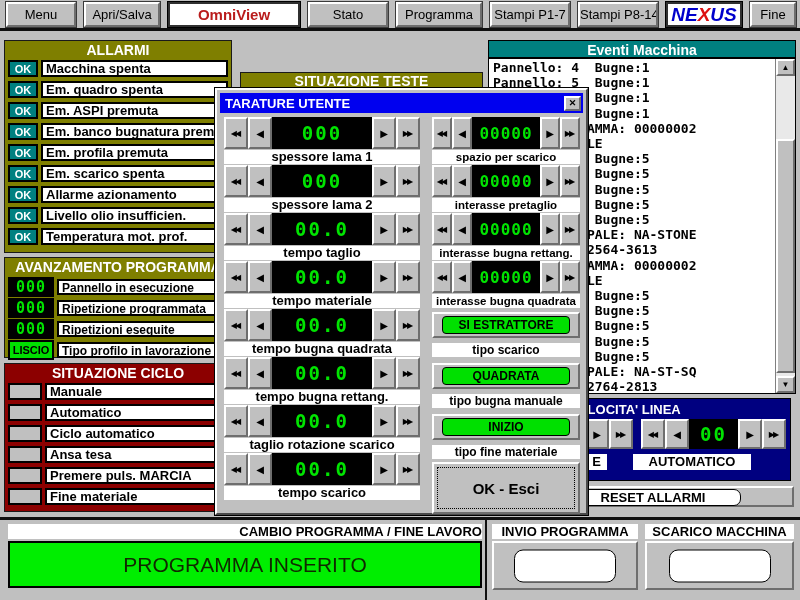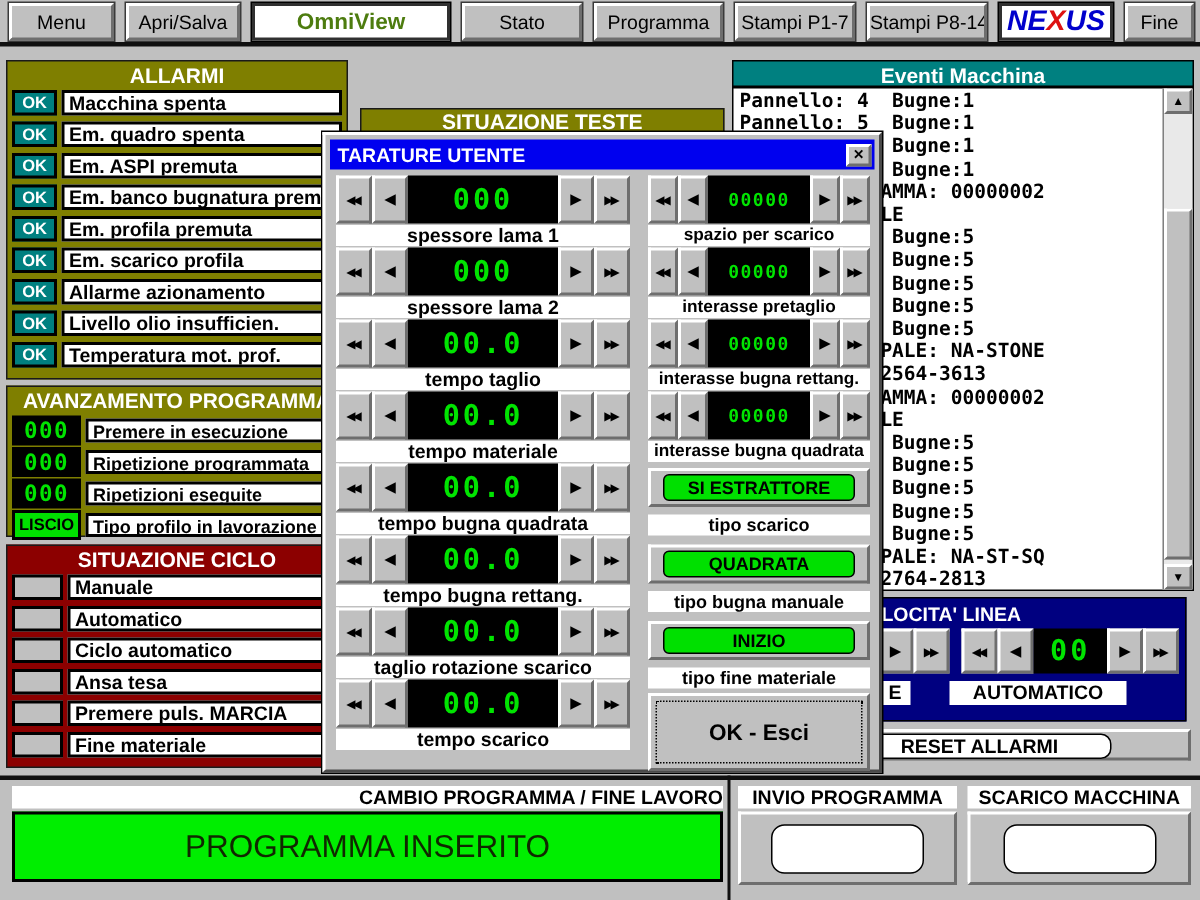--- a/index.html
+++ b/index.html
@@ -21,21 +21,21 @@
       white-space:nowrap;overflow:hidden;flex:0 0 auto;}
   .tb:nth-child(1){width:70px;}
   .tb:nth-child(2){width:76px;}
   .tb:nth-child(3){width:132px;}
   .tb:nth-child(4){width:80px;}
   .tb:nth-child(5){width:86px;}
   .tb:nth-child(6){width:80px;}
   .tb:nth-child(7){width:80px;}
   .tb:nth-child(8){width:76px;text-align:center;}
   .tb:nth-child(9){width:46px;}
-  .tb-active{background:#ffffff;color:#4d7c0f;font-weight:bold;font-size:15px;
+  .tb-active{background:#ffffff;color:#b91c1c;font-weight:bold;font-size:15px;
              border:2px solid #303030;box-shadow:0 0 0 1px #000;}
   .tb-logo{background:#ffffff;border:2px solid #303030;box-shadow:0 0 0 1px #000;
            font-style:italic;font-weight:bold;font-size:19px;letter-spacing:0px;}
   .lg-b{color:#0000cc;} .lg-r{color:#dd1111;}
 
   
   .panel{box-sizing:border-box;border:1px solid #1a1a1a;}
   .p-title{color:#ffffff;font-weight:bold;font-size:14px;text-align:center;
            height:18px;line-height:18px;white-space:nowrap;overflow:hidden;}
   .rows{padding:1px 3px 0 3px;}
@@ -123,21 +123,21 @@
 
   .spin-group{height:48px;}
   .spin-row{display:flex;height:32px;}
   .sp-btn{width:24px;flex:0 0 24px;height:32px;box-sizing:border-box;font-size:10px;color:#000;
           display:flex;align-items:center;justify-content:center;}
   .narrow .sp-btn{width:20px;flex:0 0 20px;}
   .sp-btn.dbl{font-size:8px;letter-spacing:-2px;padding-right:2px;}
   .sp-disp{flex:1;background:#000;color:#00e400;font-family:"DejaVu Sans Mono",monospace;
            font-weight:bold;font-size:19px;letter-spacing:2px;
            display:flex;align-items:center;justify-content:center;}
-  .narrow .sp-disp{font-size:12px;letter-spacing:1px;}
+  .narrow .sp-disp{font-size:16px;letter-spacing:1px;}
   .vel-spin .sp-btn{height:30px;}
   .vel-spin .spin-row{height:30px;}
   .vel-spin .sp-disp{min-width:49px;}
   #vel-spin-a .sp-disp{min-width:74px;}
   .sp-label{margin-top:1px;height:14px;line-height:14px;background:#fff;color:#000;
             font-weight:bold;font-size:13px;text-align:center;white-space:nowrap;overflow:hidden;}
   .sp-label.small{font-size:11.5px;}
 
   .tgl-group{height:48px;}
   .tgl-btn{display:block;width:100%;height:26px;margin-top:3px;position:relative;box-sizing:border-box;}
@@ -184,21 +184,21 @@
       <div class="prow">
         <div class="badge">OK</div>
         <div class="plabel">Em. banco bugnatura premuta</div>
       </div>
       <div class="prow">
         <div class="badge">OK</div>
         <div class="plabel">Em. profila premuta</div>
       </div>
       <div class="prow">
         <div class="badge">OK</div>
-        <div class="plabel">Em. scarico profila</div>
+        <div class="plabel">Em. scarico spenta</div>
       </div>
       <div class="prow">
         <div class="badge">OK</div>
         <div class="plabel">Allarme azionamento</div>
       </div>
       <div class="prow">
         <div class="badge">OK</div>
         <div class="plabel">Livello olio insufficien.</div>
       </div>
       <div class="prow">
@@ -206,21 +206,21 @@
         <div class="plabel">Temperatura mot. prof.</div>
       </div>
     </div>
 </div>
 
 <div id="avanzamento" class="abs panel">
   <div class="p-title">AVANZAMENTO PROGRAMMA</div>
   <div class="rows" id="avanzamento-rows">
       <div class="av-row">
         <div class="av-val">000</div>
-        <div class="av-lab">Premere in esecuzione</div>
+        <div class="av-lab">Pannello in esecuzione</div>
       </div>
       <div class="av-row">
         <div class="av-val">000</div>
         <div class="av-lab">Ripetizione programmata</div>
       </div>
       <div class="av-row">
         <div class="av-val">000</div>
         <div class="av-lab">Ripetizioni eseguite</div>
       </div>
       <div class="av-row">

